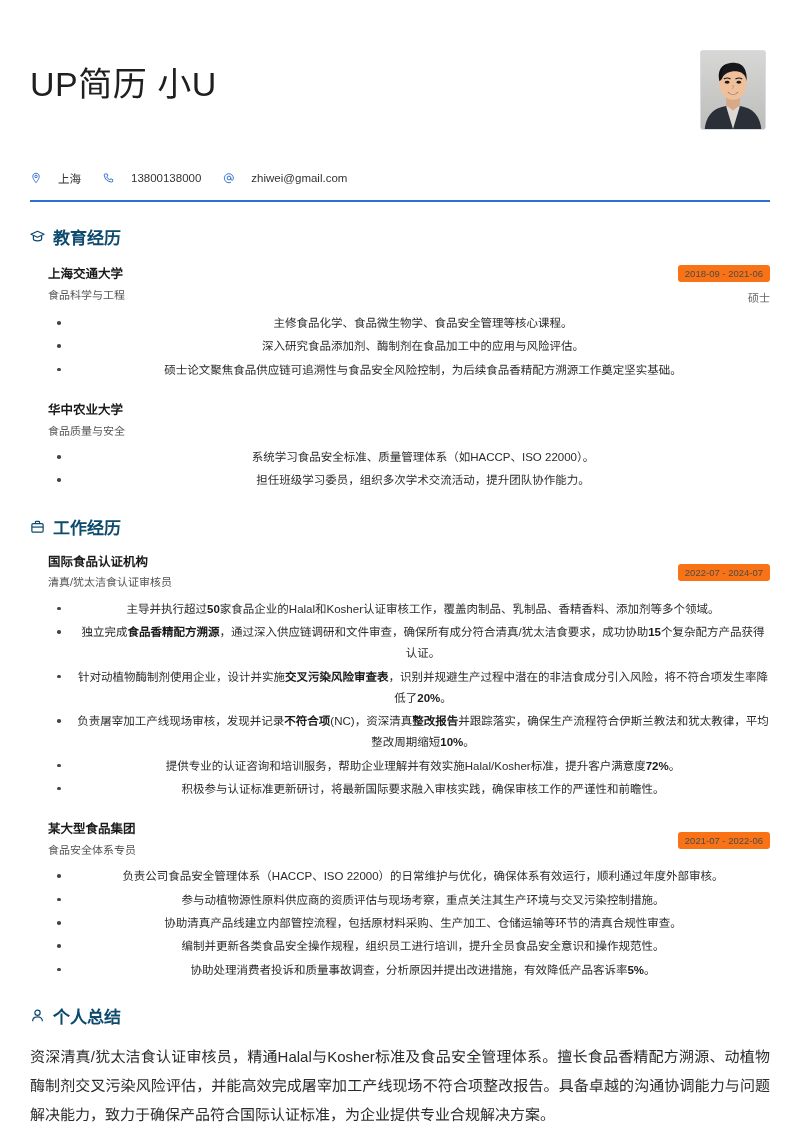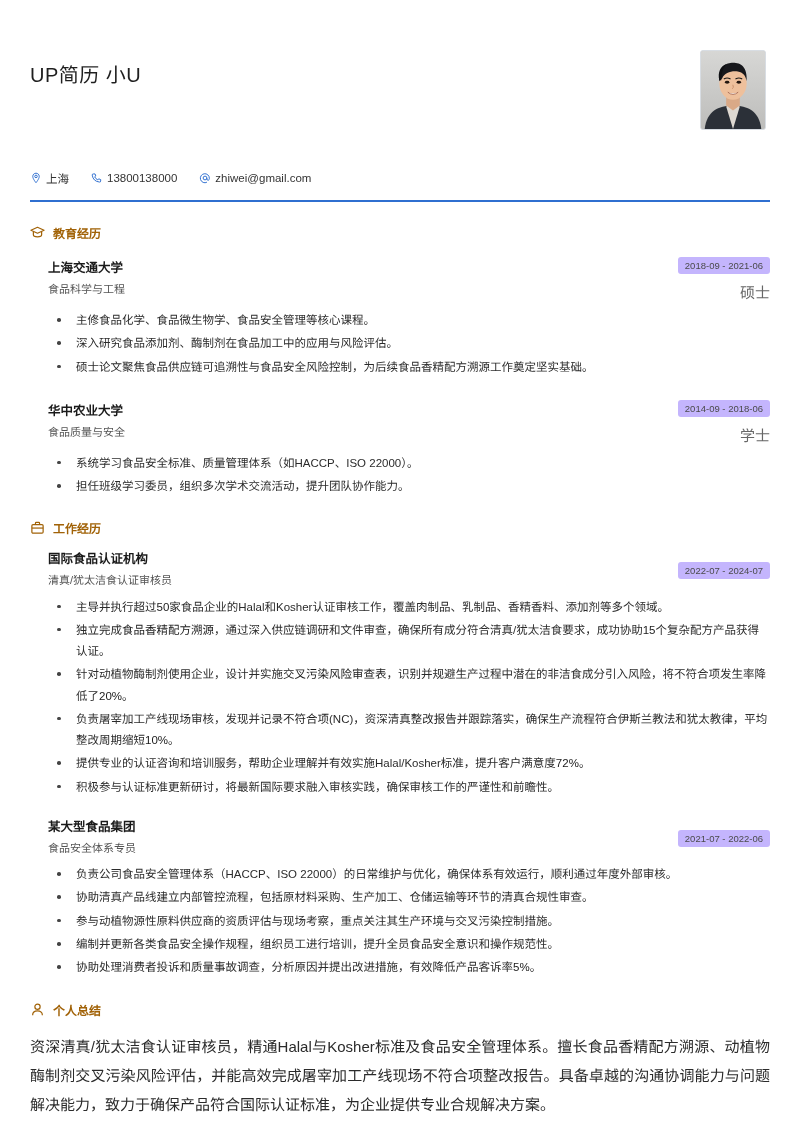--- a/index.html
+++ b/index.html
@@ -10,71 +10,71 @@
     color: #1a1a1a;
   }
   body { width: 800px; min-height: 1130px; padding: 0; }
 
   .page { width: 800px; min-height: 1130px; padding: 50px 30px 24px 30px; background: #fff; }
 
   
   .header { display: flex; align-items: flex-start; justify-content: space-between; }
   .header-left { padding-top: 12px; }
   .name-title {
-    font-size: 20px; font-weight: 400; letter-spacing: .5px; color: #1f1f1f;
+    font-size: 34px; font-weight: 400; letter-spacing: .5px; color: #1f1f1f;
     line-height: 1.3;
   }
   .photo-frame {
     width: 66px; height: 80px; border: 1px solid #d8dde3; border-radius: 3px;
     overflow: hidden; background: #c9c9c9; flex: none; margin-right: 4px;
   }
   .photo-frame svg { display: block; width: 100%; height: 100%; }
 
   .contact-row {
     display: flex; align-items: center; gap: 22px;
     margin-top: 40px; font-size: 11.5px; color: #333;
   }
-  .contact-item { display: flex; align-items: center; gap: 4px; white-space: nowrap; }
+  .contact-item { display: flex; align-items: center; gap: 16px; white-space: nowrap; }
   .contact-item .ic { display: inline-flex; width: 12px; height: 12px; color: #2f6fd0; }
   .contact-item .ic svg { width: 12px; height: 12px; display: block; }
 
   .divider { height: 2px; background: #2f6fd0; margin-top: 14px; }
 
   
   .section { margin-top: 22px; }
   .section-head {
     display: flex; align-items: center; gap: 8px;
-    color: #a16207; font-size: 12px; font-weight: bold; margin-bottom: 14px;
+    color: #0c4a6e; font-size: 17px; font-weight: bold; margin-bottom: 14px;
   }
   .section-head .ic { width: 15px; height: 15px; display: inline-flex; }
   .section-head .ic svg { width: 15px; height: 15px; display: block; }
 
   .entry { margin-bottom: 20px; padding-left: 18px; position: relative; }
   .entry:last-child { margin-bottom: 0; }
   .entry-top { display: flex; justify-content: space-between; align-items: center; }
   .entry-main { flex: 1 1 auto; min-width: 0; }
   .org { font-size: 12.5px; font-weight: bold; color: #1a1a1a; line-height: 1.5; }
   .role { font-size: 11px; color: #555; margin-top: 3px; line-height: 1.5; }
   .entry-meta { flex: none; text-align: right; padding-left: 14px; }
   .date-badge {
     display: inline-block; font-size: 9.5px; color: #4a4a4a;
-    background: #c4b5fd; border-radius: 3px; padding: 3px 7px; white-space: nowrap;
-  }
-  .degree { font-size: 15px; color: #666; margin-top: 7px; }
+    background: #f97316; border-radius: 3px; padding: 3px 7px; white-space: nowrap;
+  }
+  .degree { font-size: 11px; color: #666; margin-top: 7px; }
 
   .bullets { margin-top: 8px; list-style: none; }
   .bullets li {
     position: relative; padding-left: 28px; font-size: 11.5px; line-height: 1.85;
-    color: #2b2b2b; margin-bottom: 2px;
+    color: #2b2b2b; margin-bottom: 2px; text-align: center;
   }
   .bullets li::before {
     content: ""; position: absolute; left: 9px; top: 8px;
     width: 3.5px; height: 3.5px; border-radius: 50%; background: #444;
   }
-  .bullets li b { font-weight: normal; color: #1a1a1a; }
+  .bullets li b { font-weight: bold; color: #1a1a1a; }
 
   .summary-text {
     font-size: 15px; line-height: 1.95; color: #2b2b2b; text-align: justify;
   }
 </style>
 </head>
 <body>
 
 <div class="page">
 
@@ -174,24 +174,20 @@
           <li><span>硕士论文聚焦食品供应链可追溯性与食品安全风险控制，为后续食品香精配方溯源工作奠定坚实基础。</span></li>
         </ul>
     </div>
 
     <div class="entry">
       <div class="entry-top">
         <div class="entry-main">
           <div class="org">华中农业大学</div>
           <div class="role">食品质量与安全</div>
         </div>
-        <div class="entry-meta">
-          <span class="date-badge">2014-09 - 2018-06</span>
-          <div class="degree">学士</div>
-        </div>
       </div>
       <ul class="bullets">
           <li><span>系统学习食品安全标准、质量管理体系（如HACCP、ISO 22000）。</span></li>
           <li><span>担任班级学习委员，组织多次学术交流活动，提升团队协作能力。</span></li>
         </ul>
     </div>
   </div>
 
   <div class="section">
     <div class="section-head">
@@ -230,22 +226,22 @@
         <div class="entry-main">
           <div class="org">某大型食品集团</div>
           <div class="role">食品安全体系专员</div>
         </div>
         <div class="entry-meta">
           <span class="date-badge">2021-07 - 2022-06</span>
         </div>
       </div>
       <ul class="bullets">
           <li><span>负责公司食品安全管理体系（HACCP、ISO 22000）的日常维护与优化，确保体系有效运行，顺利通过年度外部审核。</span></li>
+          <li><span>参与动植物源性原料供应商的资质评估与现场考察，重点关注其生产环境与交叉污染控制措施。</span></li>
           <li><span>协助清真产品线建立内部管控流程，包括原材料采购、生产加工、仓储运输等环节的清真合规性审查。</span></li>
-          <li><span>参与动植物源性原料供应商的资质评估与现场考察，重点关注其生产环境与交叉污染控制措施。</span></li>
           <li><span>编制并更新各类食品安全操作规程，组织员工进行培训，提升全员食品安全意识和操作规范性。</span></li>
           <li><span>协助处理消费者投诉和质量事故调查，分析原因并提出改进措施，有效降低产品客诉率</span><b>5%</b><span>。</span></li>
         </ul>
     </div>
   </div>
 
   <div class="section">
     <div class="section-head">
       <span class="ic">
         <svg viewBox="0 0 16 16" fill="none" stroke="currentColor" stroke-width="1.3">

